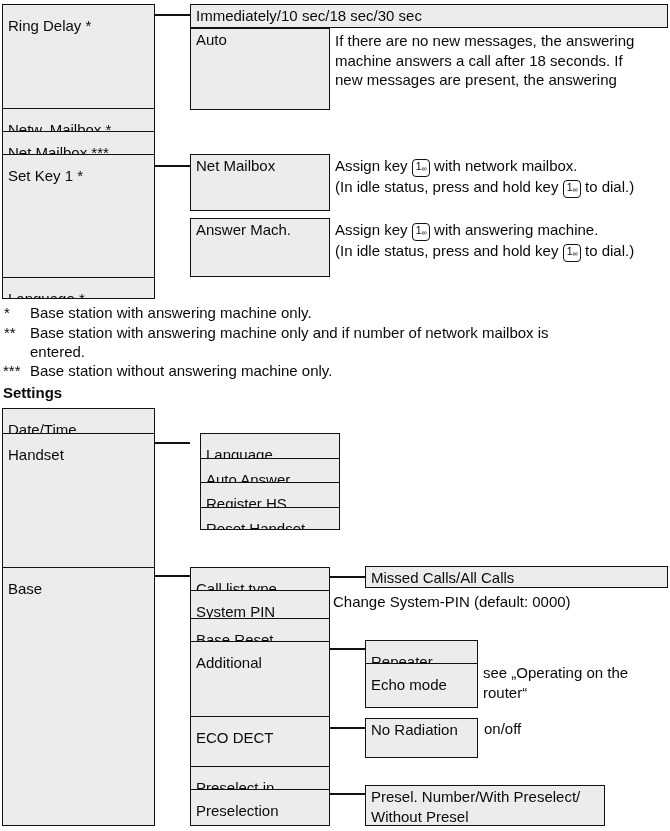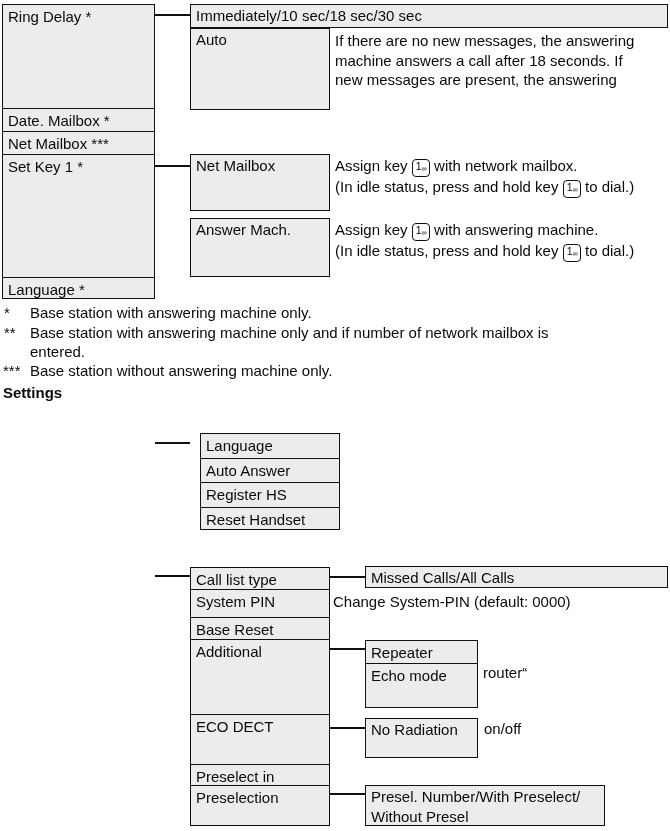--- a/index.html
+++ b/index.html
@@ -2,21 +2,21 @@
 <html><head>
 <meta charset="utf-8">
 <style>
   html,body{margin:0;padding:0;background:#fff;}
   .page{
     position:relative;width:670px;height:831px;background:#ffffff;
     font-family:"Liberation Sans","DejaVu Sans",sans-serif;
     font-size:15px;line-height:20px;color:#0a0a0a;overflow:hidden;
   }
   .box{position:absolute;background:#ececec;border:1.4px solid #111;box-sizing:border-box;overflow:hidden;}
-  .col .cell{box-sizing:border-box;padding:2px 5px;overflow:hidden;}
+  .col .cell{box-sizing:border-box;padding:11px 5px;overflow:hidden;}
   .col .cell + .cell{border-top:1.4px solid #111;}
   .lblbox{padding:1px 5px;}
   .txt{position:absolute;}
   .ln{white-space:nowrap;}
   .hline{position:absolute;height:2px;background:#111;}
   b{font-weight:normal;}
   .heading{position:absolute;font-weight:bold;}
   .fnm{position:absolute;}
   .fnt{position:absolute;white-space:nowrap;}
   .desc .ln{line-height:19.5px;}
@@ -26,21 +26,21 @@
   }
   .key .ks{font-size:7.5px;vertical-align:-1px;}
 </style>
 </head>
 <body>
 
 <div class="page">
 
   <div class="box col" style="left:2px;top:4px;width:153px;height:295px">
     <div class="cell" style="height:103px"><span>Ring Delay *</span></div>
-    <div class="cell" style="height:23px"><span>Date. Mailbox *</span></div>
+    <div class="cell" style="height:23px"><span>Netw. Mailbox *</span></div>
     <div class="cell" style="height:23px"><span>Net Mailbox ***</span></div>
     <div class="cell" style="height:123px"><span>Set Key 1 *</span></div>
     <div class="cell" style="height:23px"><span>Language *</span></div>
   </div>
 
   <div class="hline" style="left:155px;top:14px;width:35px"></div>
   <div class="box lblbox" style="left:190px;top:4px;width:478px;height:24px"><span>Immediately/10 sec/18 sec/30 sec</span></div>
   <div class="box lblbox" style="left:190px;top:28px;width:140px;height:82px"><span>Auto</span></div>
 
   <div class="txt desc" style="left:335px;top:31px;width:334px">
@@ -68,20 +68,25 @@
 
   <div class="fnm" style="left:4px;top:323px">**</div>
   <div class="fnt" style="left:30px;top:323px"><span>Base station </span><b>with</b><span> answering machine only </span><b>and</b><span> if number of network mailbox is</span></div>
   <div class="fnt" style="left:30px;top:342px">entered.</div>
 
   <div class="fnm" style="left:3px;top:361px">***</div>
   <div class="fnt" style="left:30px;top:361px"><span>Base station </span><b>without</b><span> answering machine only.</span></div>
 
   <div class="heading" style="left:3px;top:383px">Settings</div>
 
+  <div class="box col" style="left:2px;top:408px;width:153px;height:418px">
+    <div class="cell" style="height:24px"><span>Date/Time</span></div>
+    <div class="cell" style="height:134px"><span>Handset</span></div>
+    <div class="cell" style="height:260px"><span>Base</span></div>
+  </div>
 
   <div class="hline" style="left:155px;top:442px;width:35px"></div>
   <div class="box col" style="left:200px;top:433px;width:140px;height:97px">
     <div class="cell" style="height:24px"><span>Language</span></div>
     <div class="cell" style="height:24px"><span>Auto Answer</span></div>
     <div class="cell" style="height:25px"><span>Register HS</span></div>
     <div class="cell" style="height:25px"><span>Reset Handset</span></div>
   </div>
 
   <div class="hline" style="left:155px;top:575px;width:35px"></div>
@@ -99,20 +104,21 @@
   <div class="box lblbox" style="left:365px;top:566px;width:303px;height:22px"><span>Missed Calls/All Calls</span></div>
 
   <div class="txt" style="left:333px;top:592px">Change System-PIN (default: 0000)</div>
 
   <div class="hline" style="left:330px;top:648px;width:35px"></div>
   <div class="box col" style="left:365px;top:640px;width:113px;height:68px">
     <div class="cell" style="height:22px"><span>Repeater</span></div>
     <div class="cell" style="height:46px"><span>Echo mode</span></div>
   </div>
   <div class="txt desc" style="left:483px;top:663px;width:185px">
+    <div class="ln">see „Operating on the</div>
     <div class="ln">router“</div>
   </div>
 
   <div class="hline" style="left:330px;top:727px;width:35px"></div>
   <div class="box lblbox" style="left:365px;top:718px;width:113px;height:40px"><span>No Radiation</span></div>
   <div class="txt" style="left:484px;top:719px">on/off</div>
 
   <div class="hline" style="left:330px;top:793px;width:35px"></div>
   <div class="box lblbox" style="left:365px;top:785px;width:240px;height:41px">
     <div class="ln">Presel. Number/With Preselect/</div>

